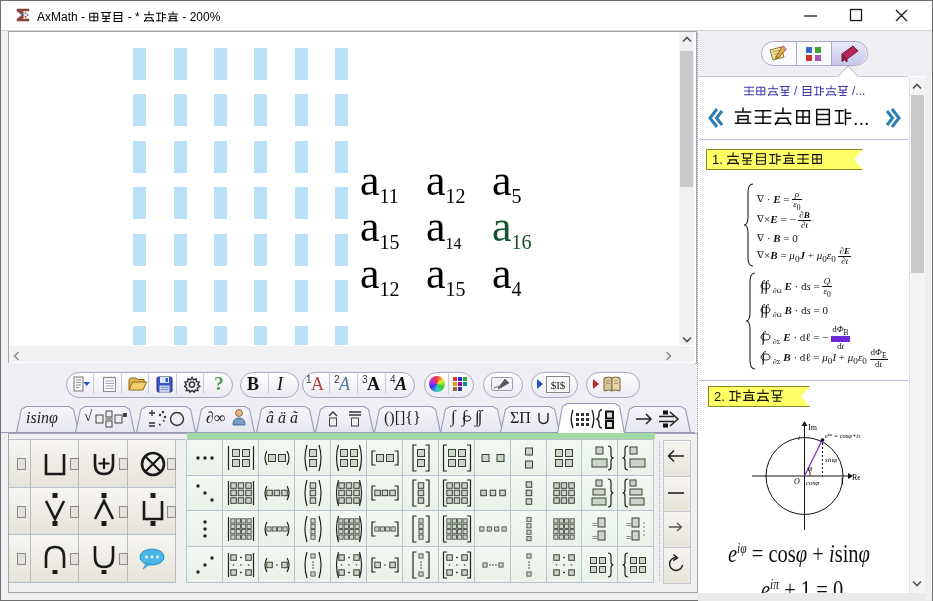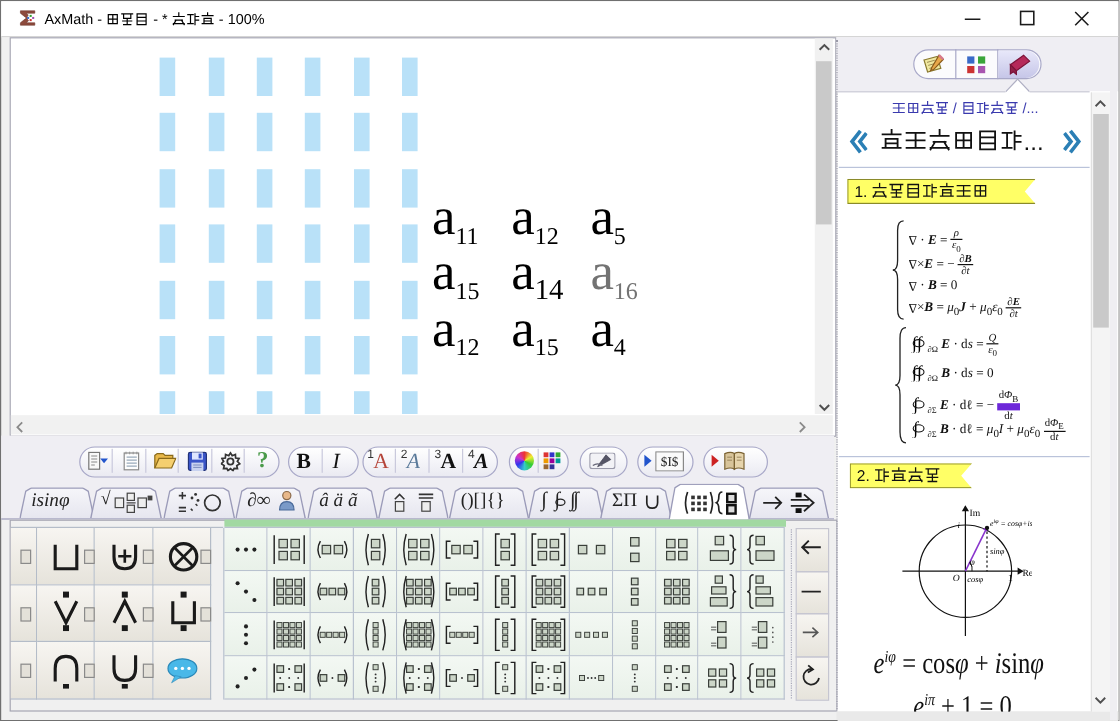--- a/index.html
+++ b/index.html
@@ -22,21 +22,21 @@
     </svg><svg width="12" height="12" viewBox="0 0 16 16" style="vertical-align:-2px">
       <path d="M2 2 H14 M4 2 V7 M12 2 V7 M4 7 H12 M3 10 H13 M8 7 V14 M4 14 H12" stroke="#000" stroke-width="1.33" fill="none" stroke-linecap="square"></path>
     </svg><svg width="12" height="12" viewBox="0 0 16 16" style="vertical-align:-2px">
       <path d="M3 2 H13 M3 2 V14 M13 2 V14 M3 6 H13 M3 10 H13 M3 14 H13" stroke="#000" stroke-width="1.33" fill="none" stroke-linecap="square"></path>
     </svg><span style="font-size:12px;color:#000"> - * </span><svg width="12" height="12" viewBox="0 0 16 16" style="vertical-align:-2px">
       <path d="M8 1 V5 M2 5 H14 M4 9 H12 M2 13 H14 M5 9 L2 14 M11 9 L14 14" stroke="#000" stroke-width="1.33" fill="none" stroke-linecap="square"></path>
     </svg><svg width="12" height="12" viewBox="0 0 16 16" style="vertical-align:-2px">
       <path d="M2 3 H8 M5 3 V13 M2 13 H8 M10 2 V14 M10 5 H14 M10 9 H14" stroke="#000" stroke-width="1.33" fill="none" stroke-linecap="square"></path>
     </svg><svg width="12" height="12" viewBox="0 0 16 16" style="vertical-align:-2px">
       <path d="M2 4 H14 M8 1 V4 M4 7 H12 M4 10 H12 M4 7 V13 M12 7 V13 M2 13 H14" stroke="#000" stroke-width="1.33" fill="none" stroke-linecap="square"></path>
-    </svg><span style="font-size:12px;color:#000"> - 100%</span></div>
+    </svg><span style="font-size:12px;color:#000"> - 200%</span></div>
 <svg class="abs" style="left:798px;top:5px" width="120" height="22" viewBox="0 0 120 22">
 <path d="M6 11 H19" stroke="#1a1a1a" stroke-width="1.3"></path>
 <rect x="52.5" y="4.5" width="11" height="11" fill="none" stroke="#1a1a1a" stroke-width="1.3"></rect>
 <path d="M98 5 L109 16 M109 5 L98 16" stroke="#1a1a1a" stroke-width="1.3"></path>
 </svg>
 <div class="abs" style="left:8px;top:31px;width:687px;height:331px;border:1px solid #a5a5b2;background:#fff"></div>
 <div class="abs" style="left:133px;top:48px;width:13px;height:32px;background:#b9e1f8"></div>
 <div class="abs" style="left:174px;top:48px;width:13px;height:32px;background:#b9e1f8"></div>
 <div class="abs" style="left:214px;top:48px;width:13px;height:32px;background:#b9e1f8"></div>
 <div class="abs" style="left:254px;top:48px;width:13px;height:32px;background:#b9e1f8"></div>
@@ -75,22 +75,22 @@
 <div class="abs" style="left:133px;top:326px;width:13px;height:19px;background:#b9e1f8"></div>
 <div class="abs" style="left:174px;top:326px;width:13px;height:19px;background:#b9e1f8"></div>
 <div class="abs" style="left:214px;top:326px;width:13px;height:19px;background:#b9e1f8"></div>
 <div class="abs" style="left:254px;top:326px;width:13px;height:19px;background:#b9e1f8"></div>
 <div class="abs" style="left:295px;top:326px;width:13px;height:19px;background:#b9e1f8"></div>
 <div class="abs" style="left:335px;top:326px;width:13px;height:19px;background:#b9e1f8"></div>
 <div class="abs" style="left:360px;top:159px;font-family:'Liberation Serif',serif;font-size:44px;line-height:44px;color:#000">a<span style="font-size:20px;vertical-align:-8px">11</span></div>
 <div class="abs" style="left:426px;top:159px;font-family:'Liberation Serif',serif;font-size:44px;line-height:44px;color:#000">a<span style="font-size:20px;vertical-align:-8px">12</span></div>
 <div class="abs" style="left:492px;top:159px;font-family:'Liberation Serif',serif;font-size:44px;line-height:44px;color:#000">a<span style="font-size:20px;vertical-align:-8px">5</span></div>
 <div class="abs" style="left:360px;top:205px;font-family:'Liberation Serif',serif;font-size:44px;line-height:44px;color:#000">a<span style="font-size:20px;vertical-align:-8px">15</span></div>
-<div class="abs" style="left:426px;top:205px;font-family:'Liberation Serif',serif;font-size:44px;line-height:44px;color:#000">a<span style="font-size:24px;vertical-align:-8px">14</span></div>
-<div class="abs" style="left:492px;top:205px;font-family:'Liberation Serif',serif;font-size:44px;line-height:44px;color:#737373">a<span style="font-size:20px;vertical-align:-8px">16</span></div>
+<div class="abs" style="left:426px;top:205px;font-family:'Liberation Serif',serif;font-size:44px;line-height:44px;color:#000">a<span style="font-size:16px;vertical-align:-8px">14</span></div>
+<div class="abs" style="left:492px;top:205px;font-family:'Liberation Serif',serif;font-size:44px;line-height:44px;color:#14532d">a<span style="font-size:20px;vertical-align:-8px">16</span></div>
 <div class="abs" style="left:360px;top:252px;font-family:'Liberation Serif',serif;font-size:44px;line-height:44px;color:#000">a<span style="font-size:20px;vertical-align:-8px">12</span></div>
 <div class="abs" style="left:426px;top:252px;font-family:'Liberation Serif',serif;font-size:44px;line-height:44px;color:#000">a<span style="font-size:20px;vertical-align:-8px">15</span></div>
 <div class="abs" style="left:492px;top:252px;font-family:'Liberation Serif',serif;font-size:44px;line-height:44px;color:#000">a<span style="font-size:20px;vertical-align:-8px">4</span></div>
 <div class="abs" style="left:679px;top:32px;width:15px;height:313px;background:#f1f1f1"></div>
 <svg class="abs" style="left:681px;top:35px" width="12" height="9" viewBox="0 0 12 9">
     <path d="M2 6.5 L6 2.5 L10 6.5" stroke="#505050" stroke-width="1.6" fill="none"></path>
   </svg>
 <div class="abs" style="left:680px;top:51px;width:13px;height:136px;background:#c9c9c9"></div>
 <svg class="abs" style="left:681px;top:335px" width="12" height="9" viewBox="0 0 12 9">
     <path d="M2 2.5 L6 6.5 L10 2.5" stroke="#505050" stroke-width="1.6" fill="none"></path>

